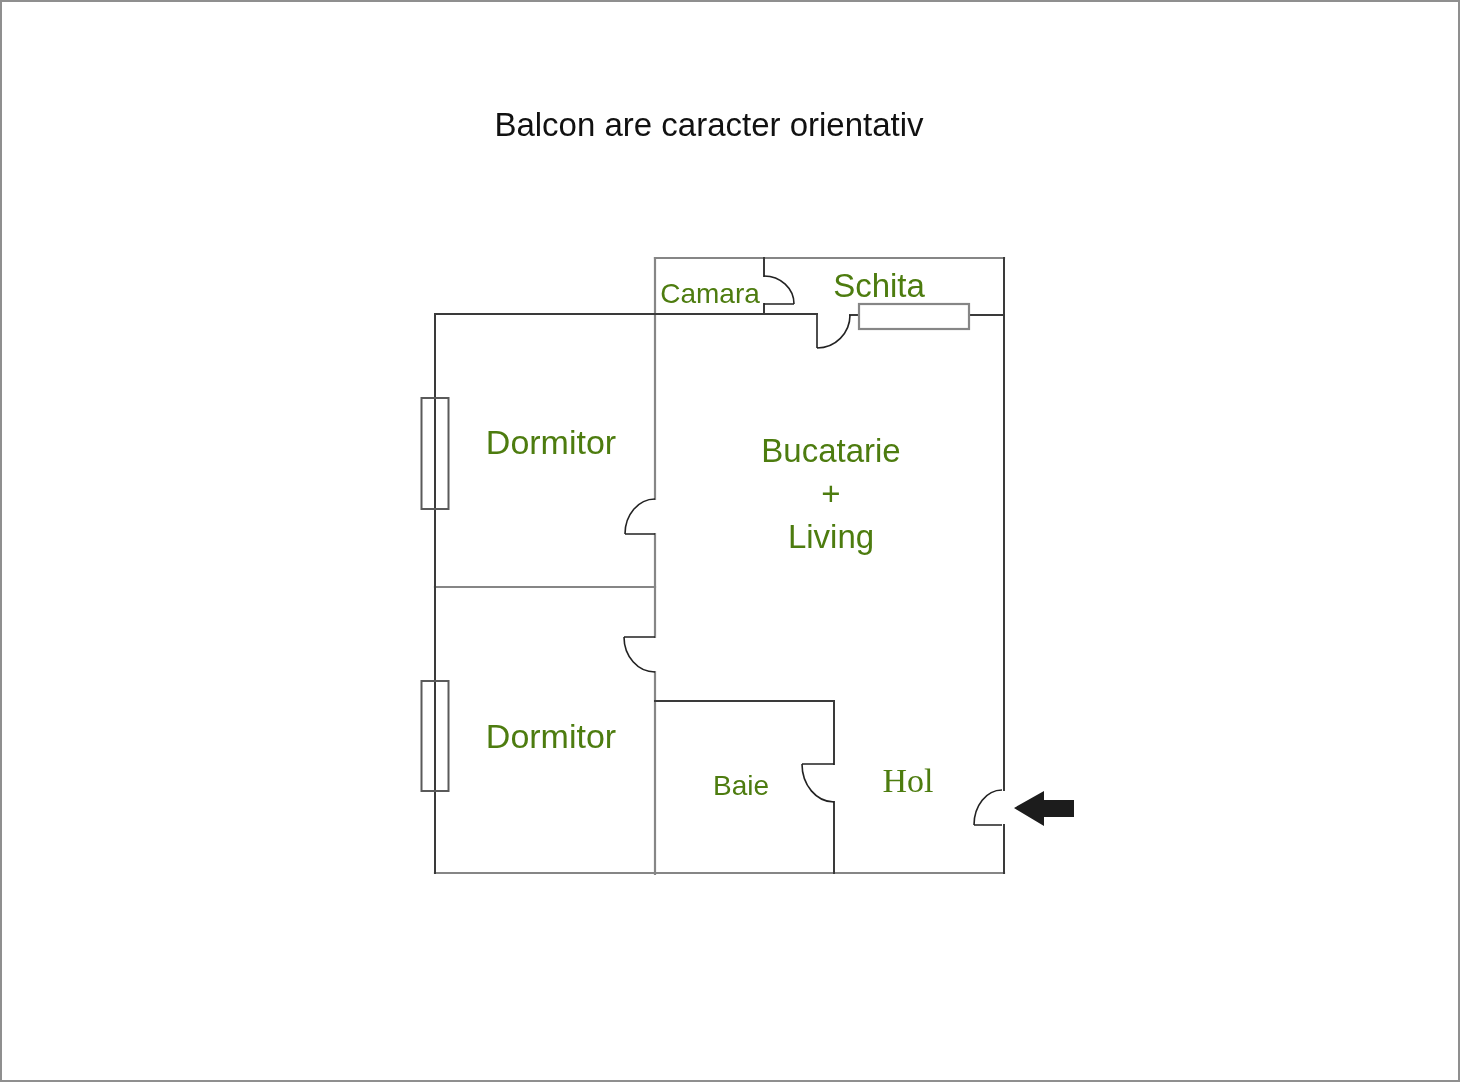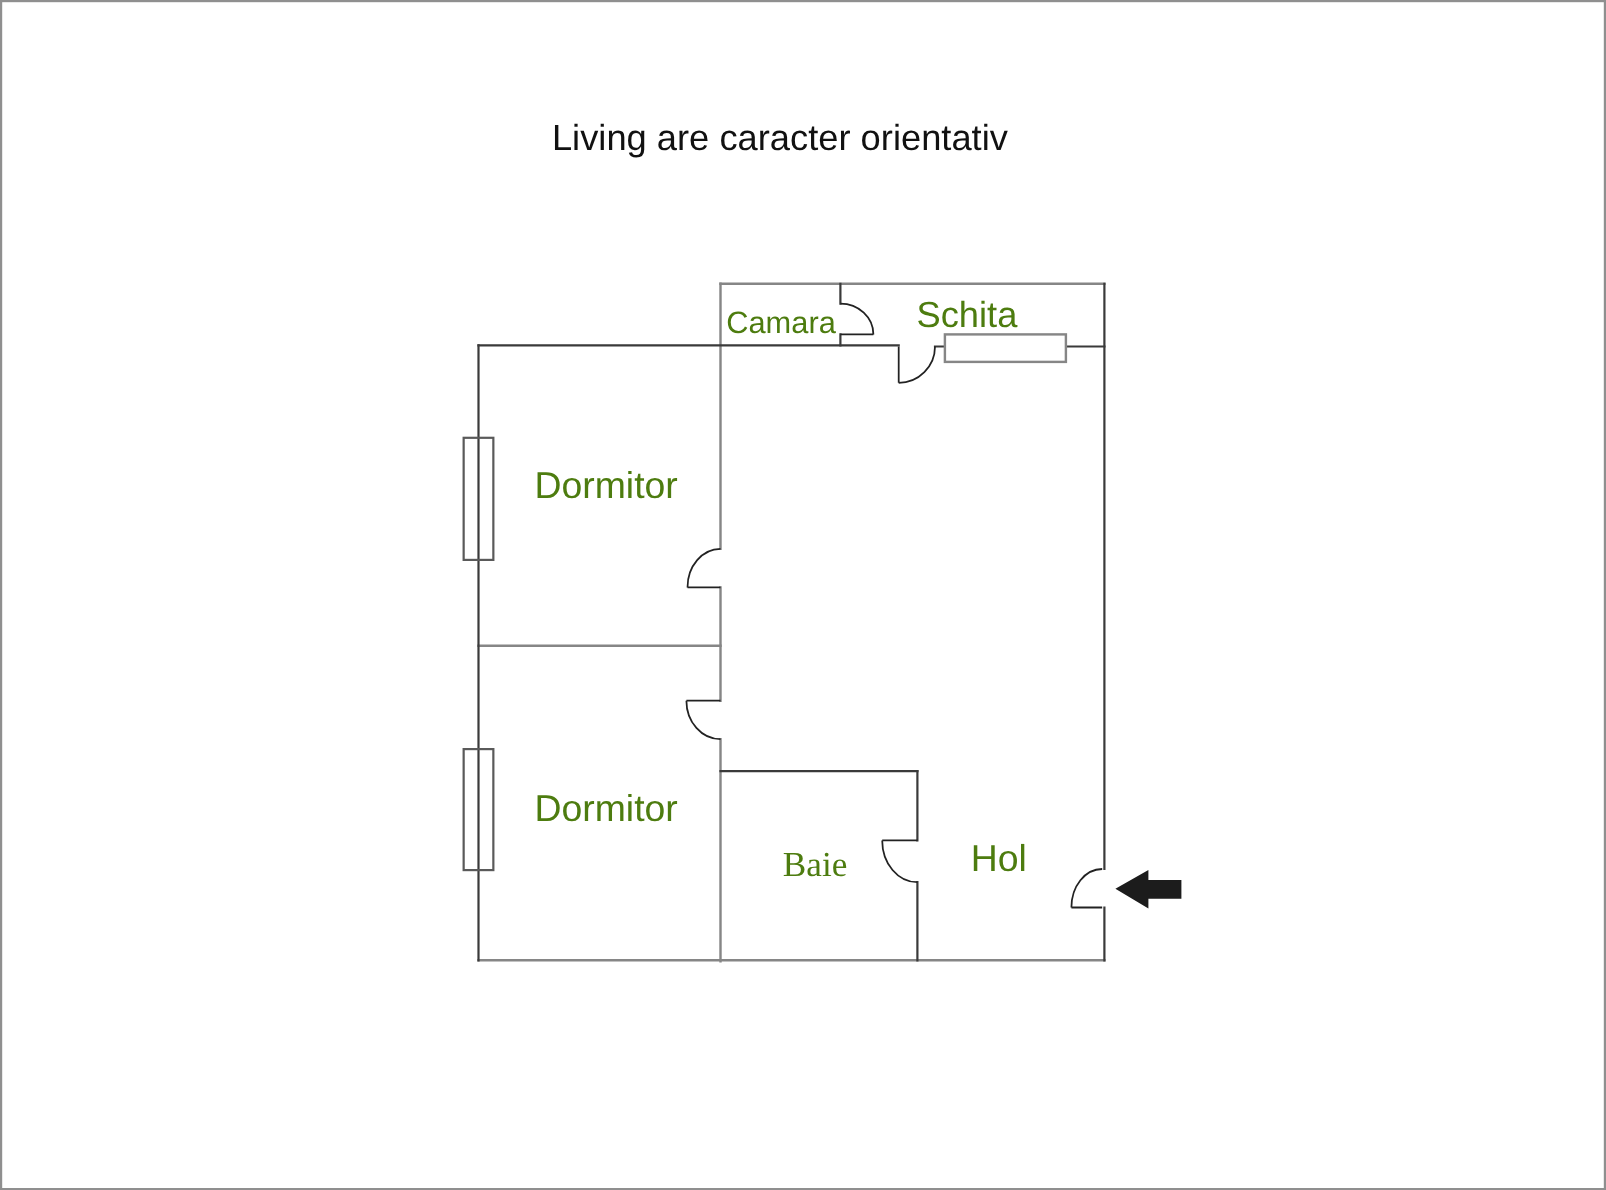--- a/index.html
+++ b/index.html
@@ -27,29 +27,29 @@
   .room-label{
     position:absolute;transform:translate(-50%,-50%);
     white-space:nowrap;color:#4d7c0f;text-align:center;
   }
   .lbl-camara{left:708px;top:292px;font-size:28px;}
   .lbl-balcon{left:877px;top:284px;font-size:33px;}
   .lbl-dorm1{left:549px;top:440px;font-size:34px;}
   .lbl-buc{left:829px;top:491px;font-size:33px;line-height:43px;}
   .lbl-buc span{display:block;}
   .lbl-dorm2{left:549px;top:734px;font-size:34px;}
-  .lbl-baie{left:739px;top:784px;font-size:32px;font-family:Liberation Serif, serif;}
-  .lbl-hol{left:906px;top:779px;font-size:34px;}
+  .lbl-baie{left:739px;top:784px;font-size:28px;}
+  .lbl-hol{left:906px;top:779px;font-size:34px;font-family:Liberation Serif, serif;}
 </style>
 </head>
 <body>
 
 <div class="canvas">
 
-  <div class="page-title">Living are caracter orientativ</div>
+  <div class="page-title">Balcon are caracter orientativ</div>
 
   <svg class="plan-svg" viewBox="0 0 1460 1082" aria-hidden="true">
 
     <path class="wall" d="M653 256 H1002"></path>
     <path class="wall" d="M653 256 V497 M653 532 V635 M653 670 V872"></path>
     <path class="wall" d="M433 585 H653"></path>
     <path class="wall" d="M433 871 H1002"></path>
 
     <path class="wall-dark" d="M433 312 H815 M848 313 H1002"></path>
     <path class="wall-dark" d="M433 312 V871"></path>
@@ -68,17 +68,22 @@
     <path class="door" d="M622 635 H653 M622 635 A31 35 0 0 0 653 670"></path>
     <path class="door" d="M800 762 H832 M800 762 A32 38 0 0 0 832 800"></path>
     <path class="door" d="M972 823 H1000 M972 823 A28 35 0 0 1 1000 788"></path>
 
     <polygon class="arrow" points="1012,806 1042,789 1042,798 1072,798 1072,815 1042,815 1042,824"></polygon>
   </svg>
 
   <div class="room-label lbl-camara">Camara</div>
   <div class="room-label lbl-balcon">Schita</div>
   <div class="room-label lbl-dorm1">Dormitor</div>
+  <div class="room-label lbl-buc">
+    <span>Bucatarie</span>
+    <span>+</span>
+    <span>Living</span>
+  </div>
   <div class="room-label lbl-dorm2">Dormitor</div>
   <div class="room-label lbl-baie">Baie</div>
   <div class="room-label lbl-hol">Hol</div>
 
 </div>
 
 </body></html>

